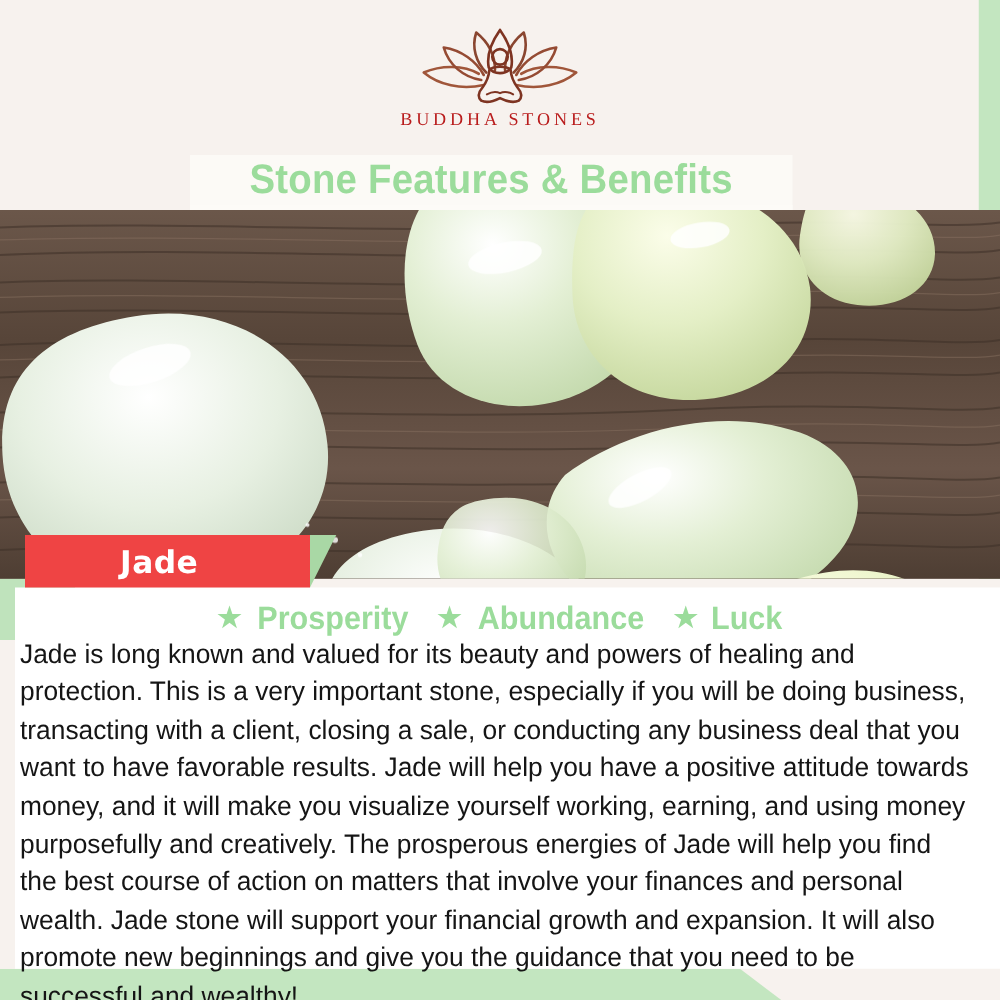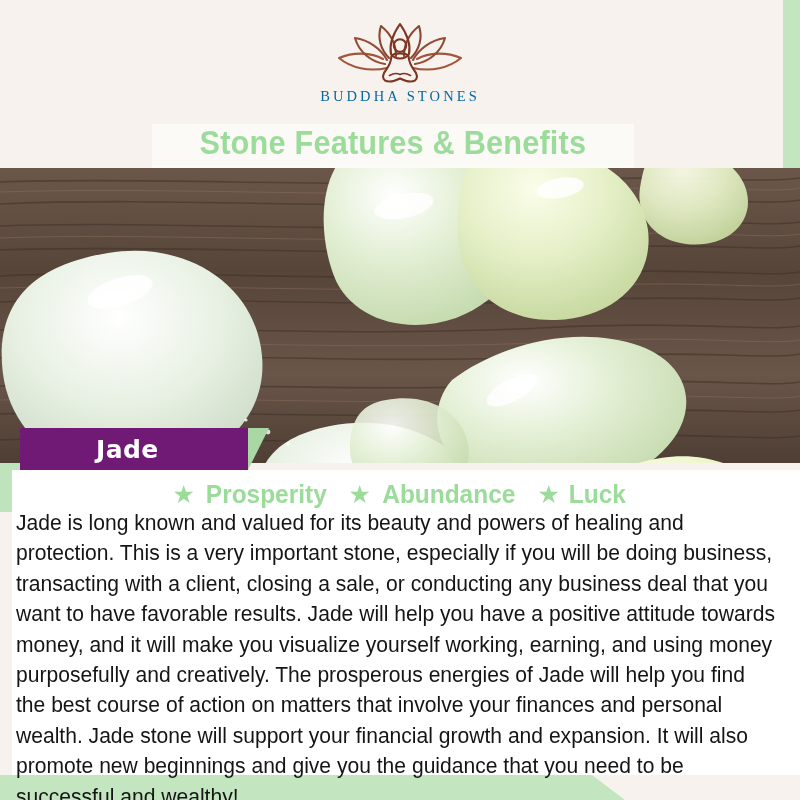--- a/index.html
+++ b/index.html
@@ -37,21 +37,21 @@
   .logo-wrap{
     position:absolute;left:0;top:18px;width:800px;
     display:flex;flex-direction:column;align-items:center;
   }
   .logo-mark{width:150px;height:66px;display:block;}
   .logo-word{
     margin-top:4px;
     font-family:"Liberation Serif", serif;
     font-size:14.5px;
     letter-spacing:3.1px;
-    color:#0369a1;
+    color:#b91c1c;
     font-weight:400;
   }
 
   
   .title-band{
     position:absolute;left:152px;top:124px;width:482px;height:44px;
     background:#fcfaf6;
     display:flex;justify-content:center;
   }
   .title-band .tint{
@@ -72,21 +72,21 @@
   .photo{
     position:absolute;left:0;top:168px;width:800px;height:295px;
     overflow:hidden;
     background:#5c4b41;
   }
   .photo svg{display:block;width:800px;height:295px;}
 
   
   .jade-chip{
     position:absolute;left:20px;top:428px;width:228px;height:42px;
-    background:#701a75;
+    background:#ef4444;
     display:flex;align-items:center;
   }
   .jade-chip .corner{
     position:absolute;right:-21px;top:0;width:0;height:0;
     border-top:42px solid #a9d8a5;border-right:21px solid transparent;
   }
   .jade-text{
     position:relative;z-index:2;
     margin-left:76px;
     color:#ffffff;font-weight:bold;font-size:25px;

